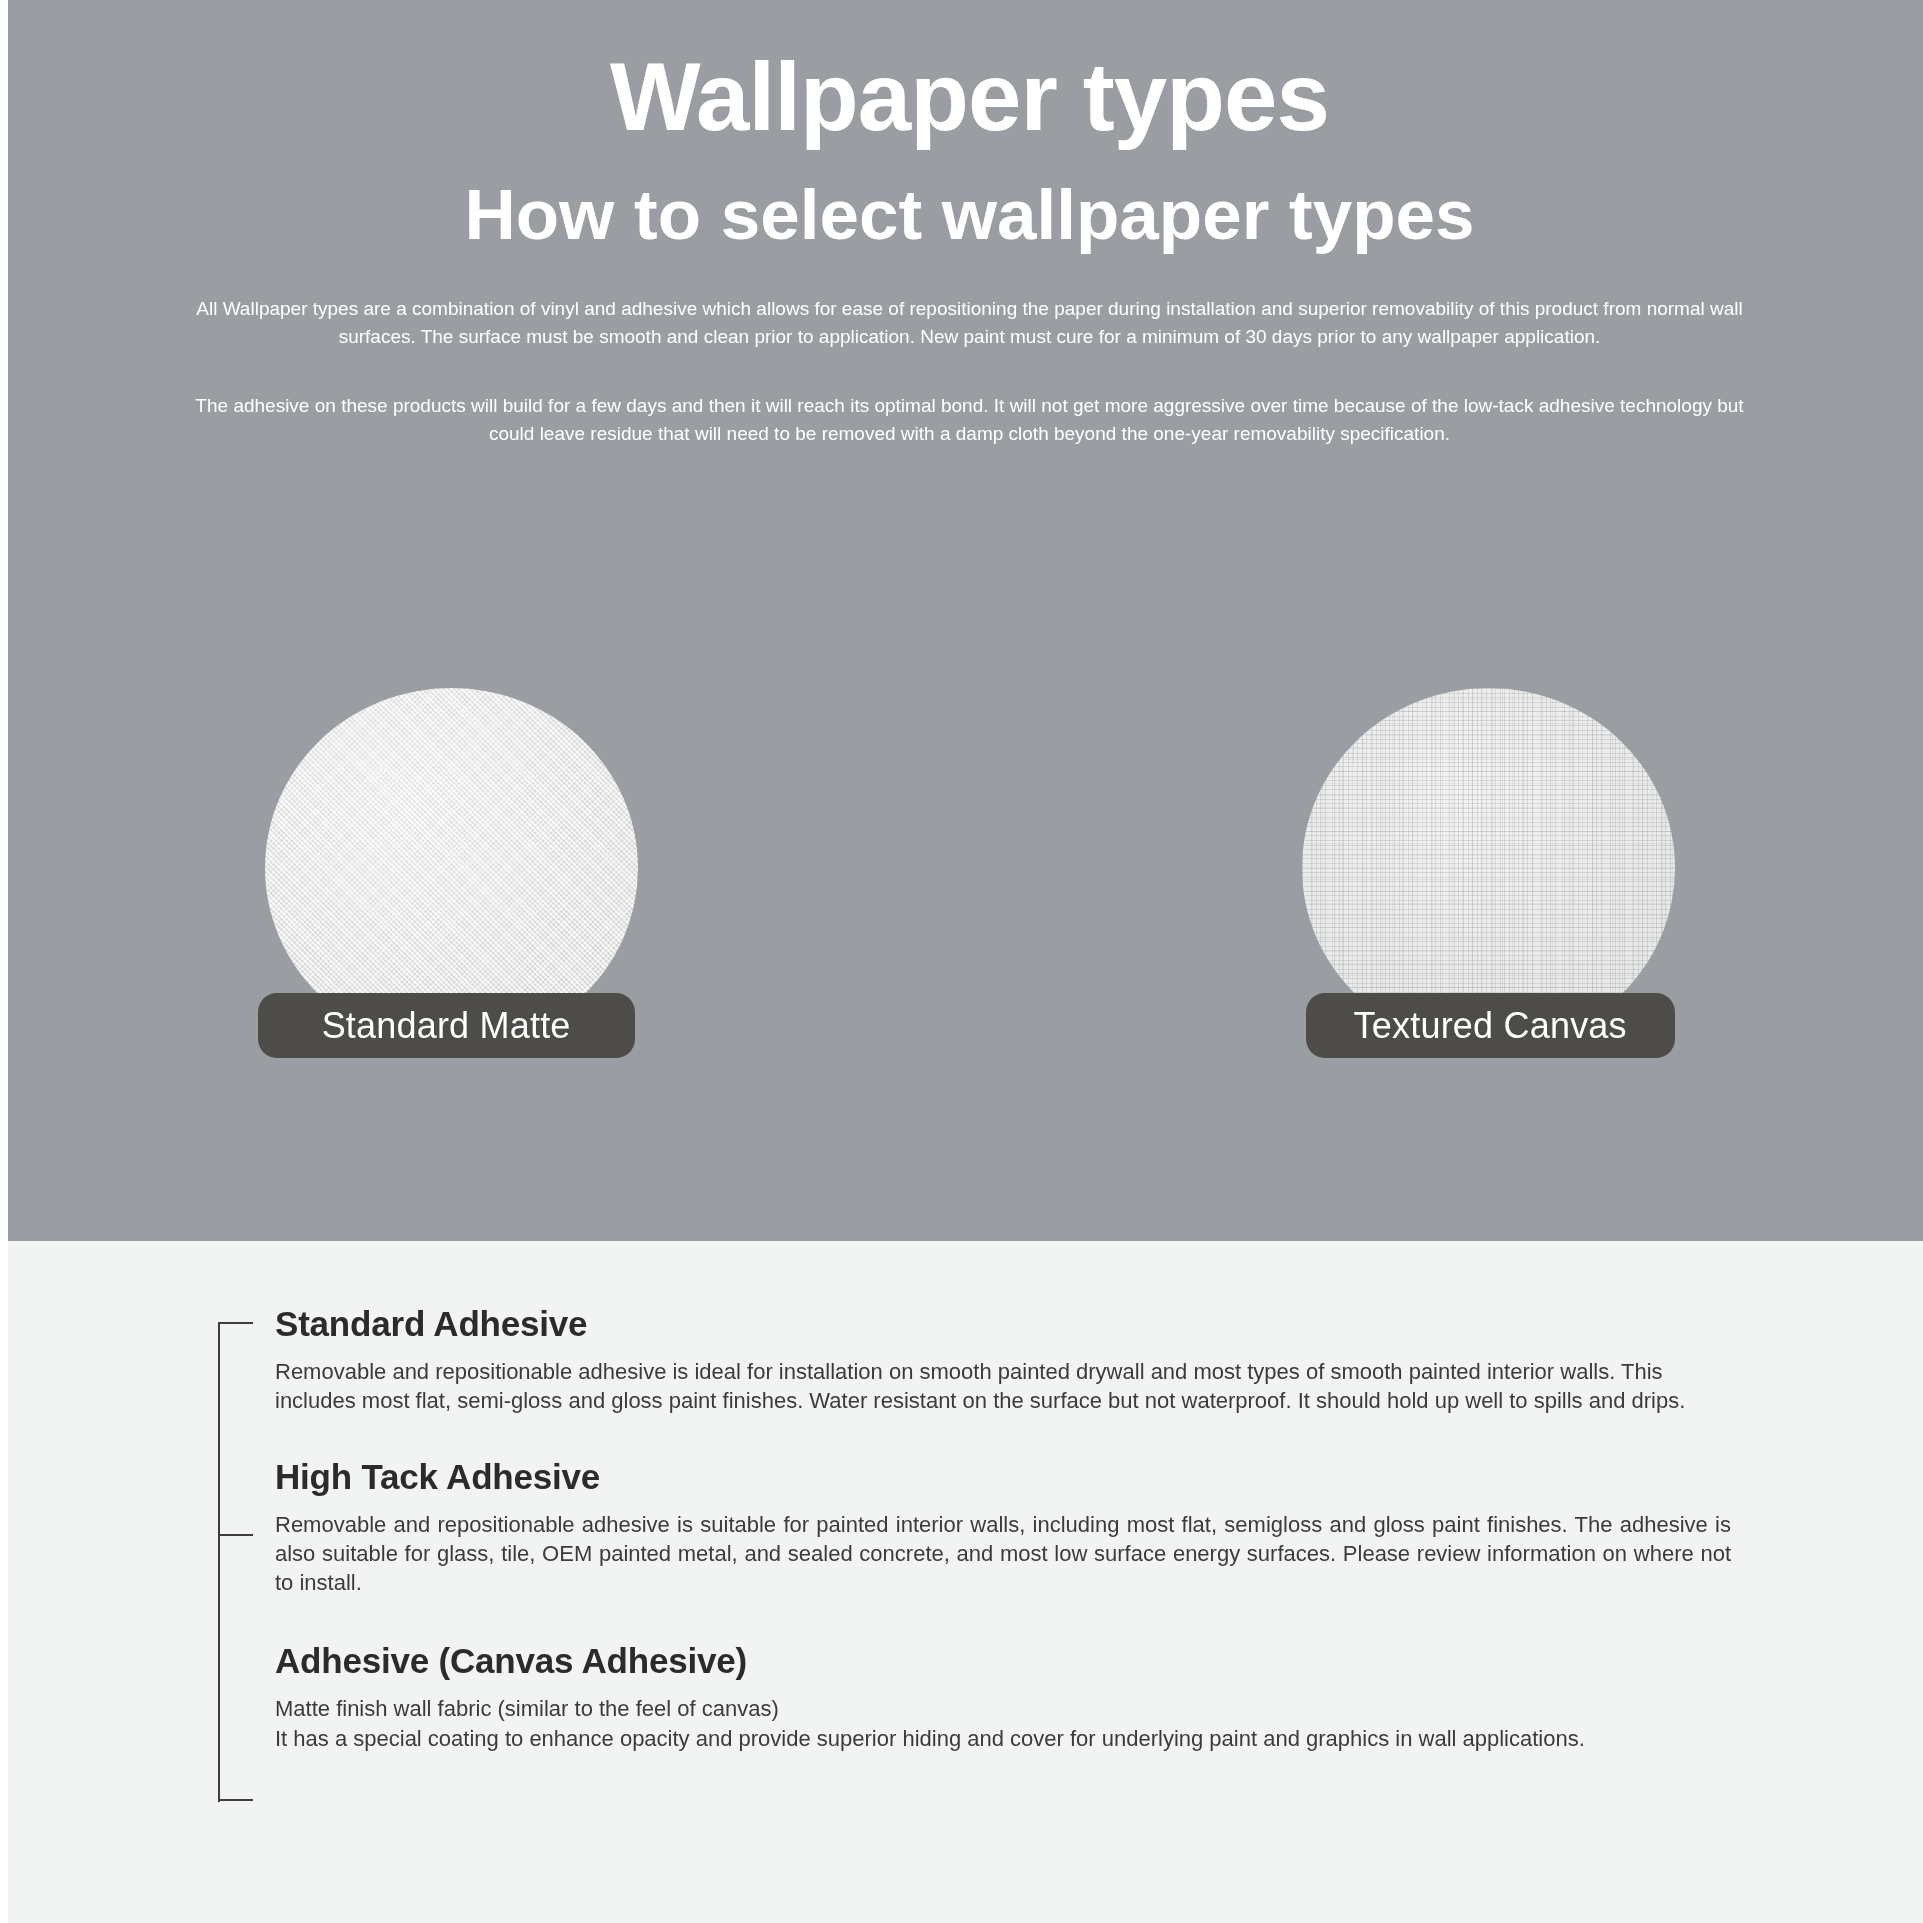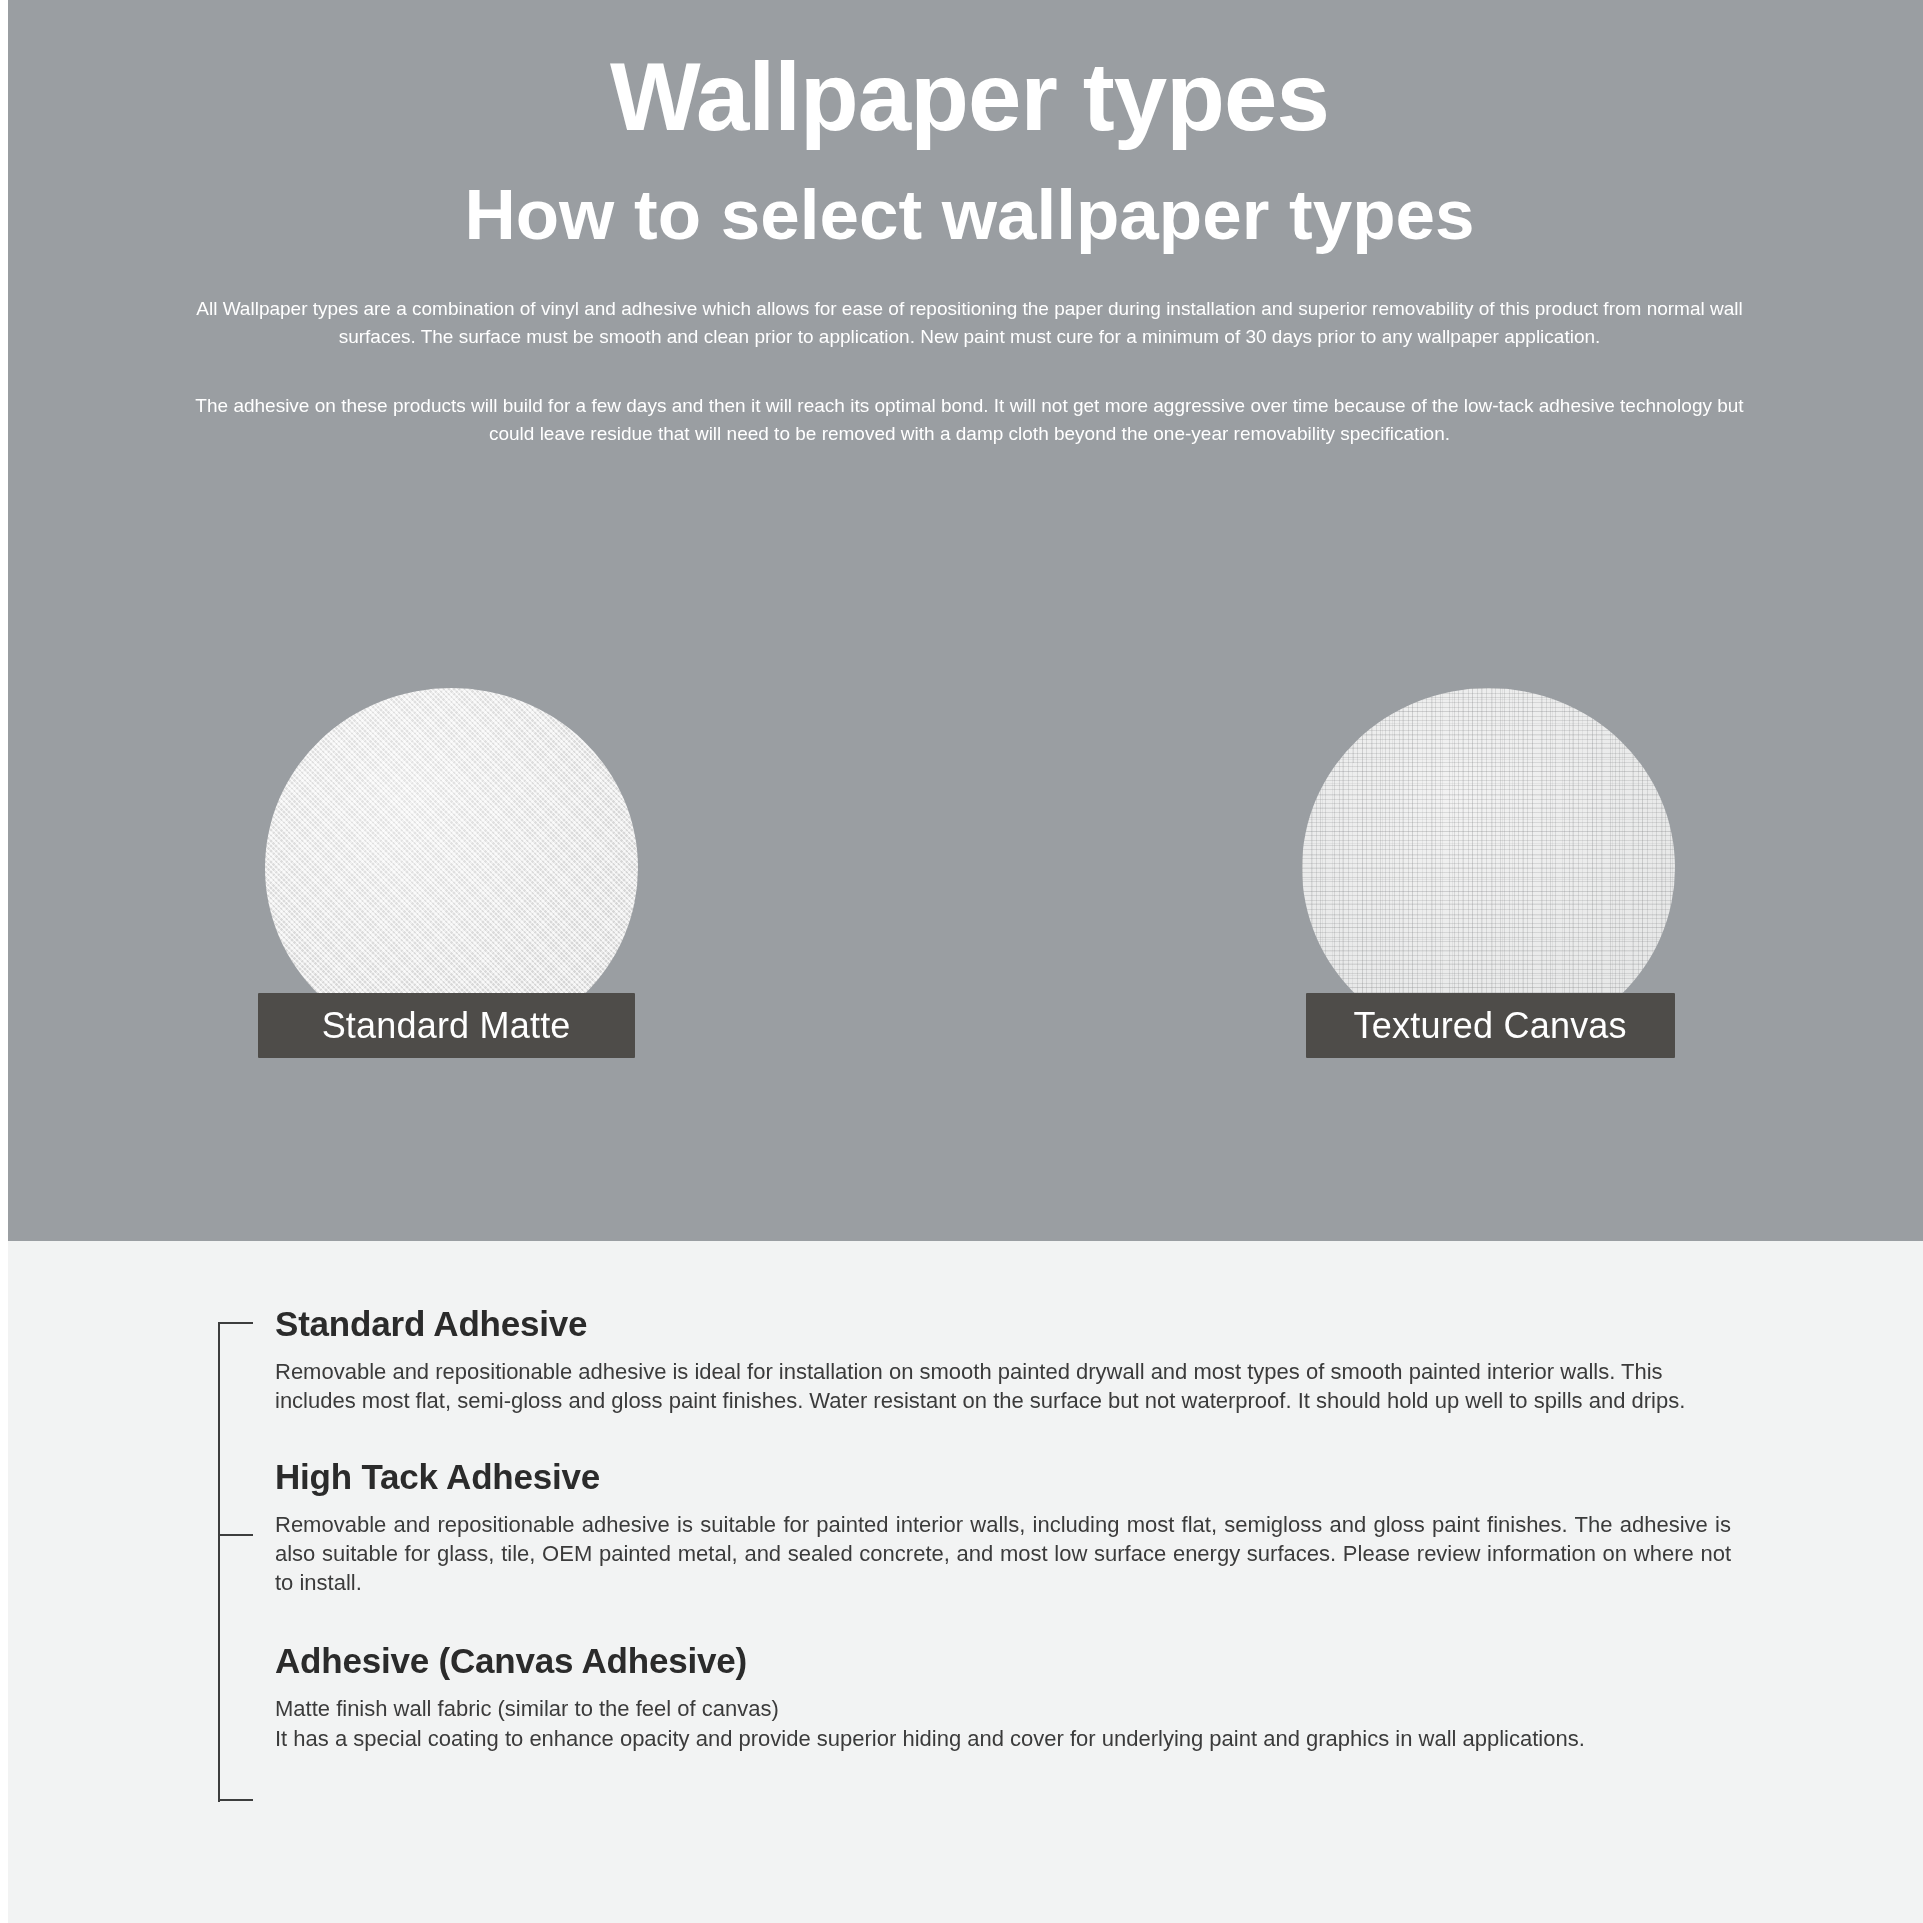--- a/index.html
+++ b/index.html
@@ -123,21 +123,21 @@
       repeating-linear-gradient(90deg, rgba(120,122,124,.10) 0 0.9px, rgba(255,255,255,0) 0.9px 10px),
       radial-gradient(circle at 42% 30%, #f2f2f2 0%, #e6e7e7 80%, #dfe0e0 100%);
   }
 
   .swatch-label {
     position: absolute;
     top: 305px;
     height: 65px;
     background: #4e4c49;
     color: #ffffff;
-    border-radius: 1px;
+    border-radius: 19px;
     display: flex;
     align-items: center;
     justify-content: center;
     font-size: 36px;
     font-weight: 400;
     letter-spacing: 0.2px;
     box-sizing: border-box;
     padding: 0 24px;
   }
   .swatch.s1 .swatch-label { left: -7.4px; width: 377px; }

